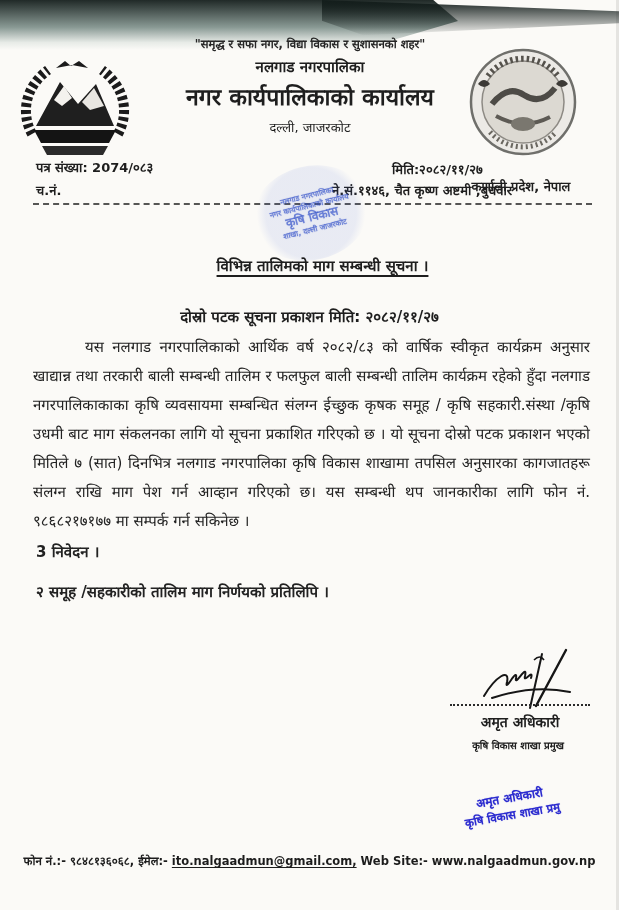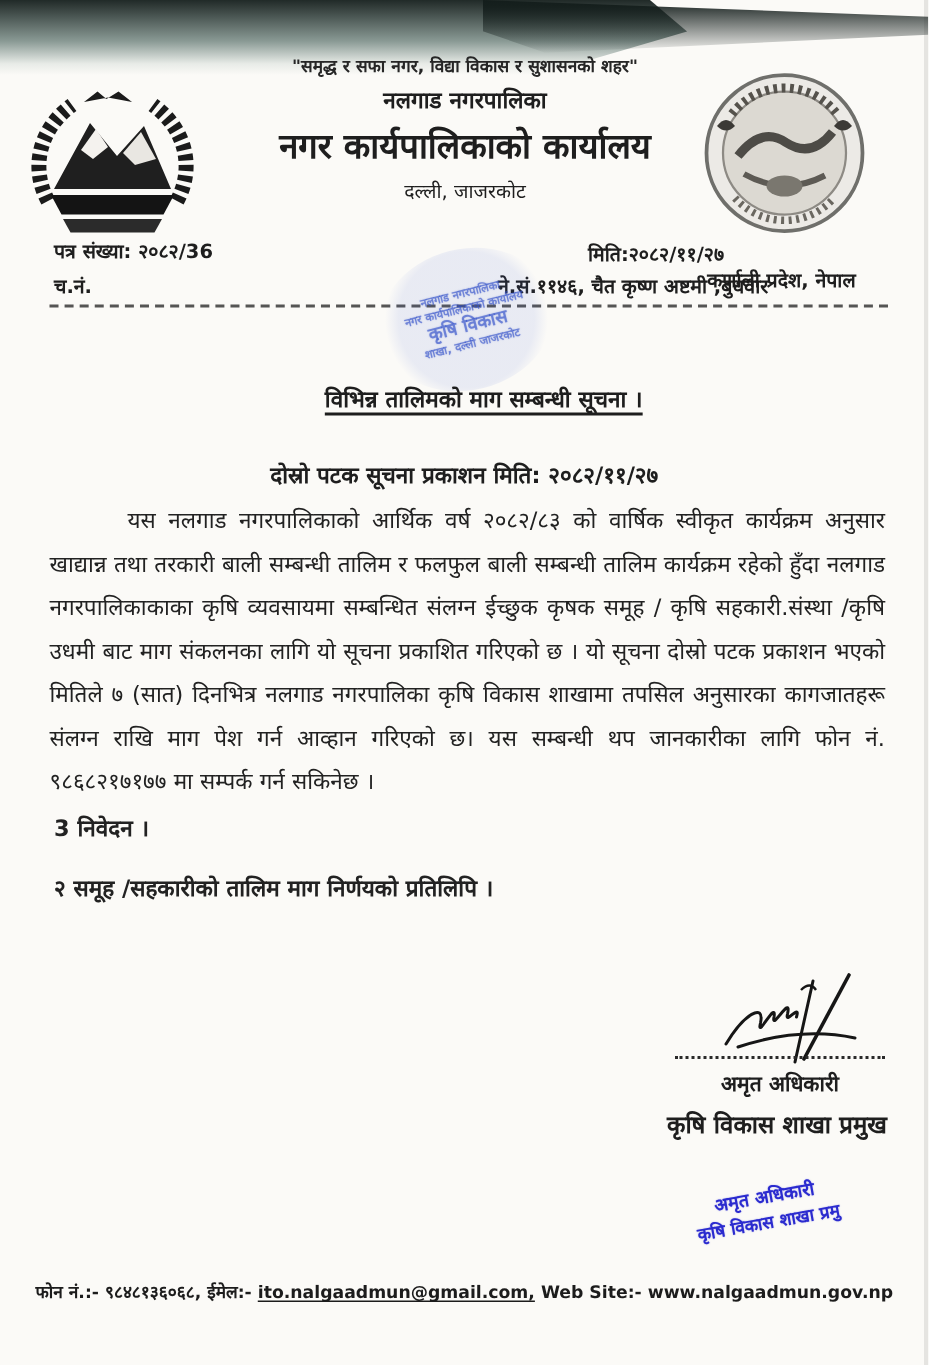--- a/index.html
+++ b/index.html
@@ -78,21 +78,21 @@
   .doc-1 { top:541px; } .doc-2 { top:581px; } .doc-3 { top:621px; }
   
   .sig-svg { position:absolute; left:478px; top:646px; width:96px; height:64px; }
   .sig-line {
     position:absolute; left:450px; width:140px; top:704px; height:0;
     border-top:2px dotted #2a2a2a;
   }
   .sig-name  { position:absolute; left:448px; width:144px; top:712px; text-align:center;
                font-size:14px; font-weight:700; }
   .sig-title { position:absolute; left:430px; width:176px; top:738px; text-align:center;
-               font-size:16px; font-weight:700; }
+               font-size:10px; font-weight:700; }
   
   .name-stamp {
     position:absolute; left:446px; top:789px; width:130px;
     transform:rotate(-10deg); text-align:center;
     color:#2b2bcf; font-weight:700; line-height:1.5;
     text-shadow:0 0 1px rgba(43,43,207,.4);
   }
   .name-stamp .ns1 { font-size:12px; }
   .name-stamp .ns2 { font-size:11.5px; }
   
@@ -135,21 +135,21 @@
     <path d="M22,30 a44,44 0 0 1 70,0" stroke="#55524c" stroke-width="6" fill="none" stroke-dasharray="2.5 3"></path>
     <path d="M24,86 a44,44 0 0 0 66,0" stroke="#6a6760" stroke-width="5" fill="none" stroke-dasharray="2 3"></path>
     <path d="M26,58 q16,-20 32,-9 q17,11 31,-7" stroke="#4d4b46" stroke-width="6" fill="none"></path>
     <path d="M30,70 q27,15 54,1" stroke="#5d5a54" stroke-width="4" fill="none"></path>
     <ellipse cx="57" cy="78" rx="12" ry="7" fill="#7a776f"></ellipse>
     <path d="M12,38 q6,-8 12,0 q-6,6 -12,0z" fill="#3c3a36"></path>
     <path d="M102,38 q-6,-8 -12,0 q6,6 12,0z" fill="#3c3a36"></path>
   </svg>
   <div class="province">कर्णाली प्रदेश, नेपाल</div>
 
-  <div class="letter-no">पत्र संख्या: २०८२/36</div>
+  <div class="letter-no">पत्र संख्या: 2074/०८३</div>
   <div class="dispatch">च.नं.</div>
   <div class="date-line">मिति:२०८२/११/२७</div>
   <div class="sambat">ने.सं.११४६, चैत कृष्ण अष्टमी ,बुधवार</div>
 
   <div class="divider"></div>
 
   <div class="round-stamp">
     <div class="rs-s">नलगाड नगरपालिका</div>
     <div class="rs-s">नगर कार्यपालिकाको कार्यालय</div>
     <div class="rs-b">कृषि विकास</div>

